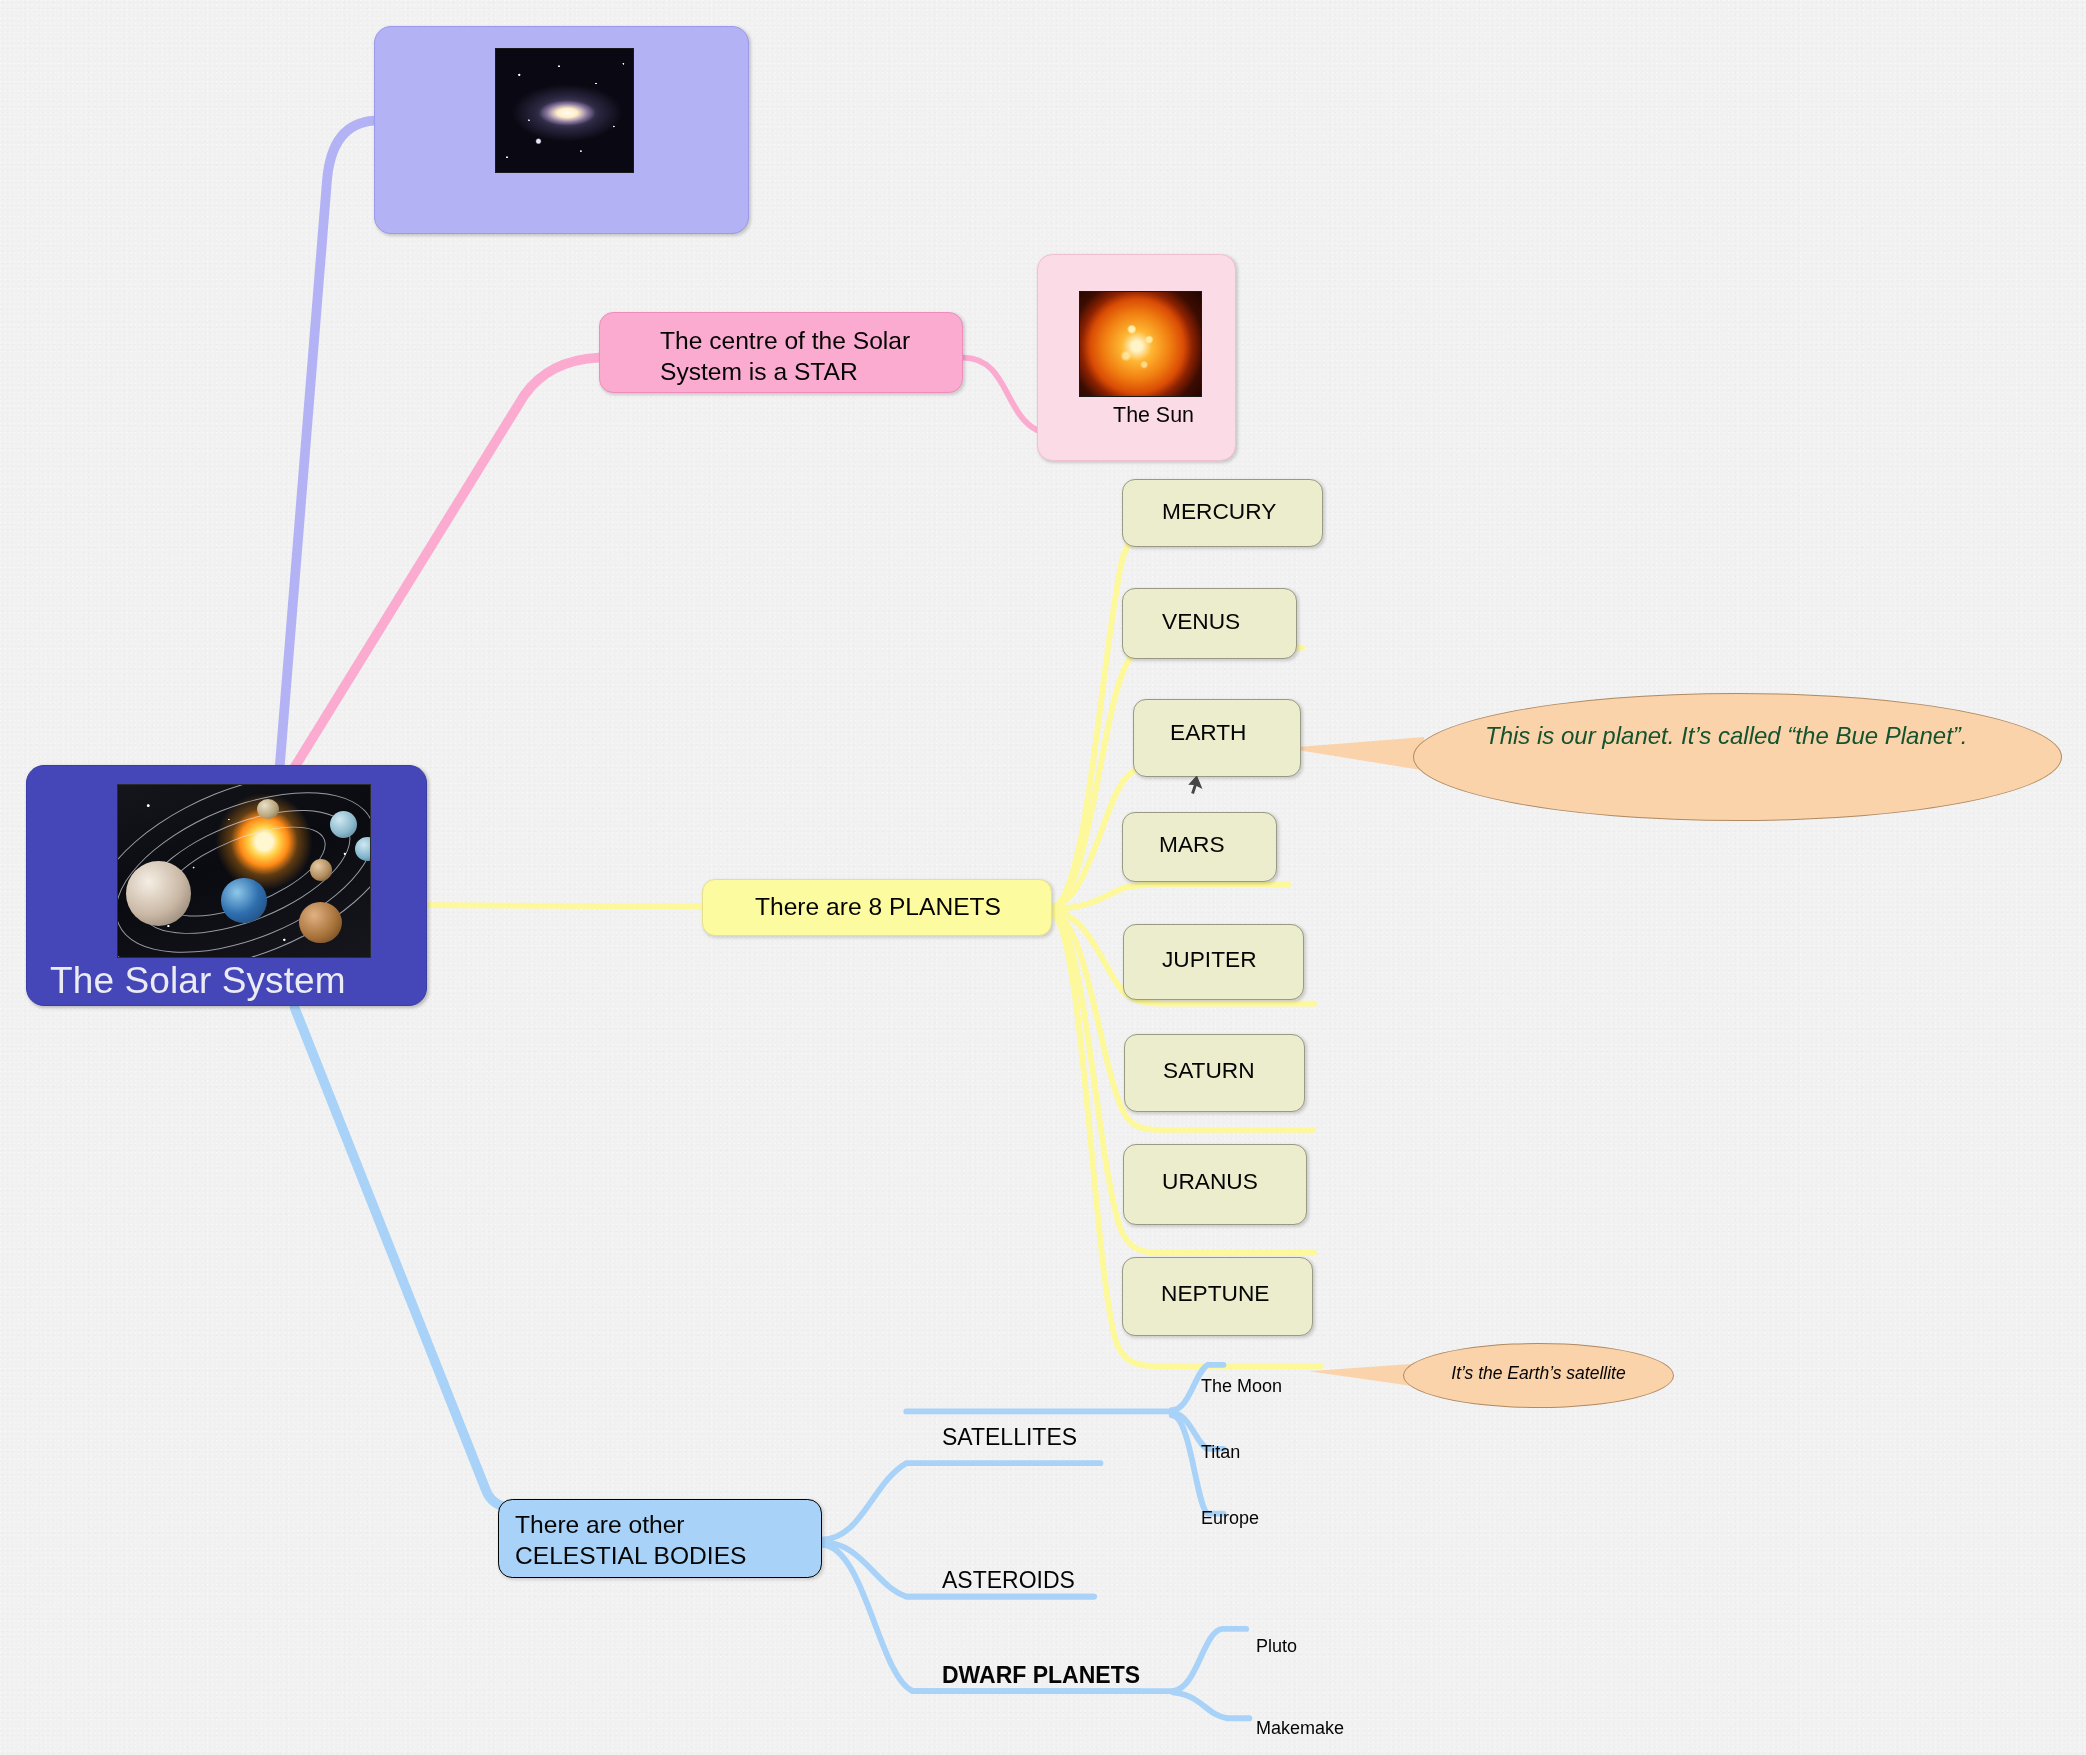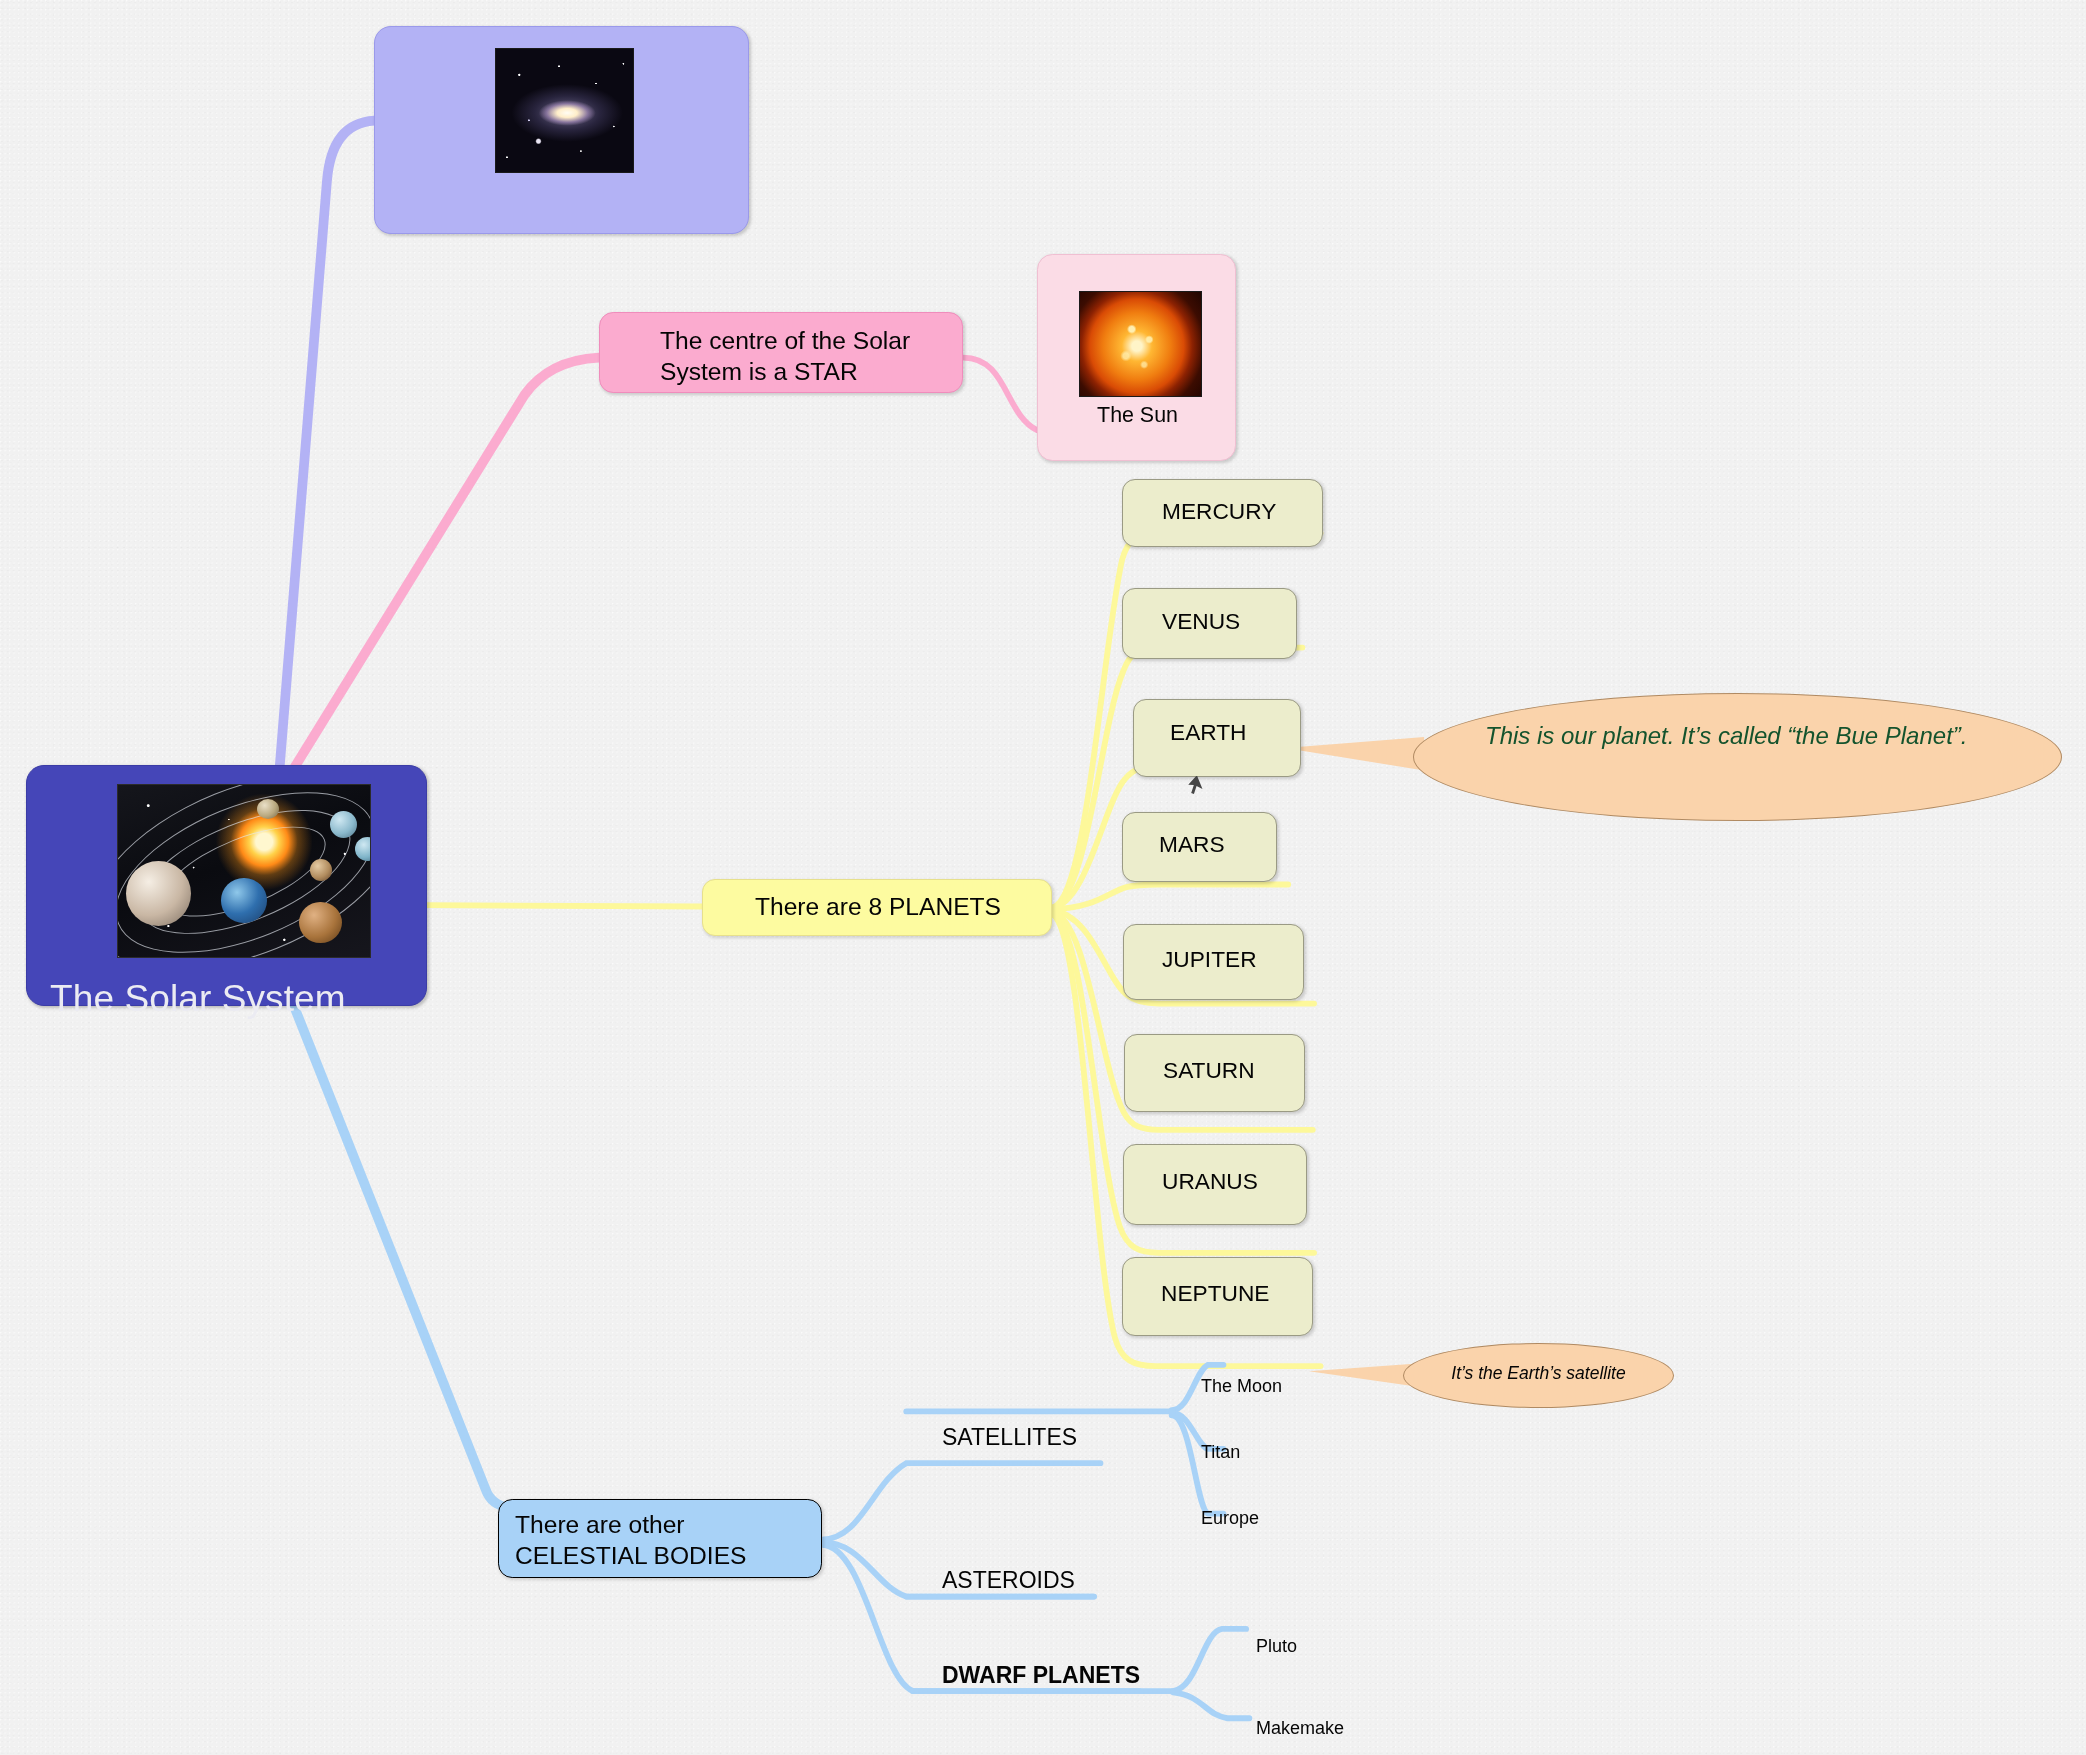--- a/index.html
+++ b/index.html
@@ -29,21 +29,21 @@
     background:#4546b8;border-radius:18px;
     box-shadow:1.3px 1.9px 3.2px rgba(0,0,0,.22);
     border:0.6px solid #3b3ca6;
   }
   #root-node .thumb{
     position:absolute;left:90px;top:18px;width:252px;height:172px;
     border:0.6px solid #2b2b2b;overflow:hidden;
   }
   #root-title{
     position:absolute;left:23px;top:194px;
-    font-size:37px;color:#ebebf2;letter-spacing:0.1px;white-space:nowrap;margin-top:18px;
+    font-size:37px;color:#ebebf2;letter-spacing:0.1px;white-space:nowrap;
   }
 
   
   #galaxy-node{
     left:374px;top:26px;width:375px;height:208px;
     background:#b3b2f5;border:0.6px solid #9a99ea;border-radius:17px;
     box-shadow:1.3px 1.9px 3.2px rgba(0,0,0,.18);
   }
   #galaxy-node .thumb{
     position:absolute;left:120px;top:21px;width:137px;height:123px;
@@ -70,21 +70,21 @@
     left:1037px;top:254px;width:199px;height:207px;
     background:#fbdce6;border:0.6px solid #f0bfd2;border-radius:15.5px;
     box-shadow:1.3px 1.9px 3.2px rgba(0,0,0,.16);
   }
   #sun-node .thumb{
     position:absolute;left:41px;top:36px;width:121px;height:104px;
     border:0.6px solid #1a1a1a;overflow:hidden;
   }
   #sun-caption{
     position:absolute;left:0;top:148px;width:199px;text-align:center;
-    font-size:21.4px;color:#050505;
+    font-size:21.4px;color:#050505;padding-left:16px;
   }
 
   
   #planets-node{
     left:702px;top:879px;width:350px;height:57px;
     background:#fdfba0;border:0.6px solid #e7e08c;border-radius:13px;
     box-shadow:1.3px 1.9px 3.2px rgba(0,0,0,.14);
   }
   #planets-text{
     position:absolute;left:0;top:13px;width:350px;text-align:center;

